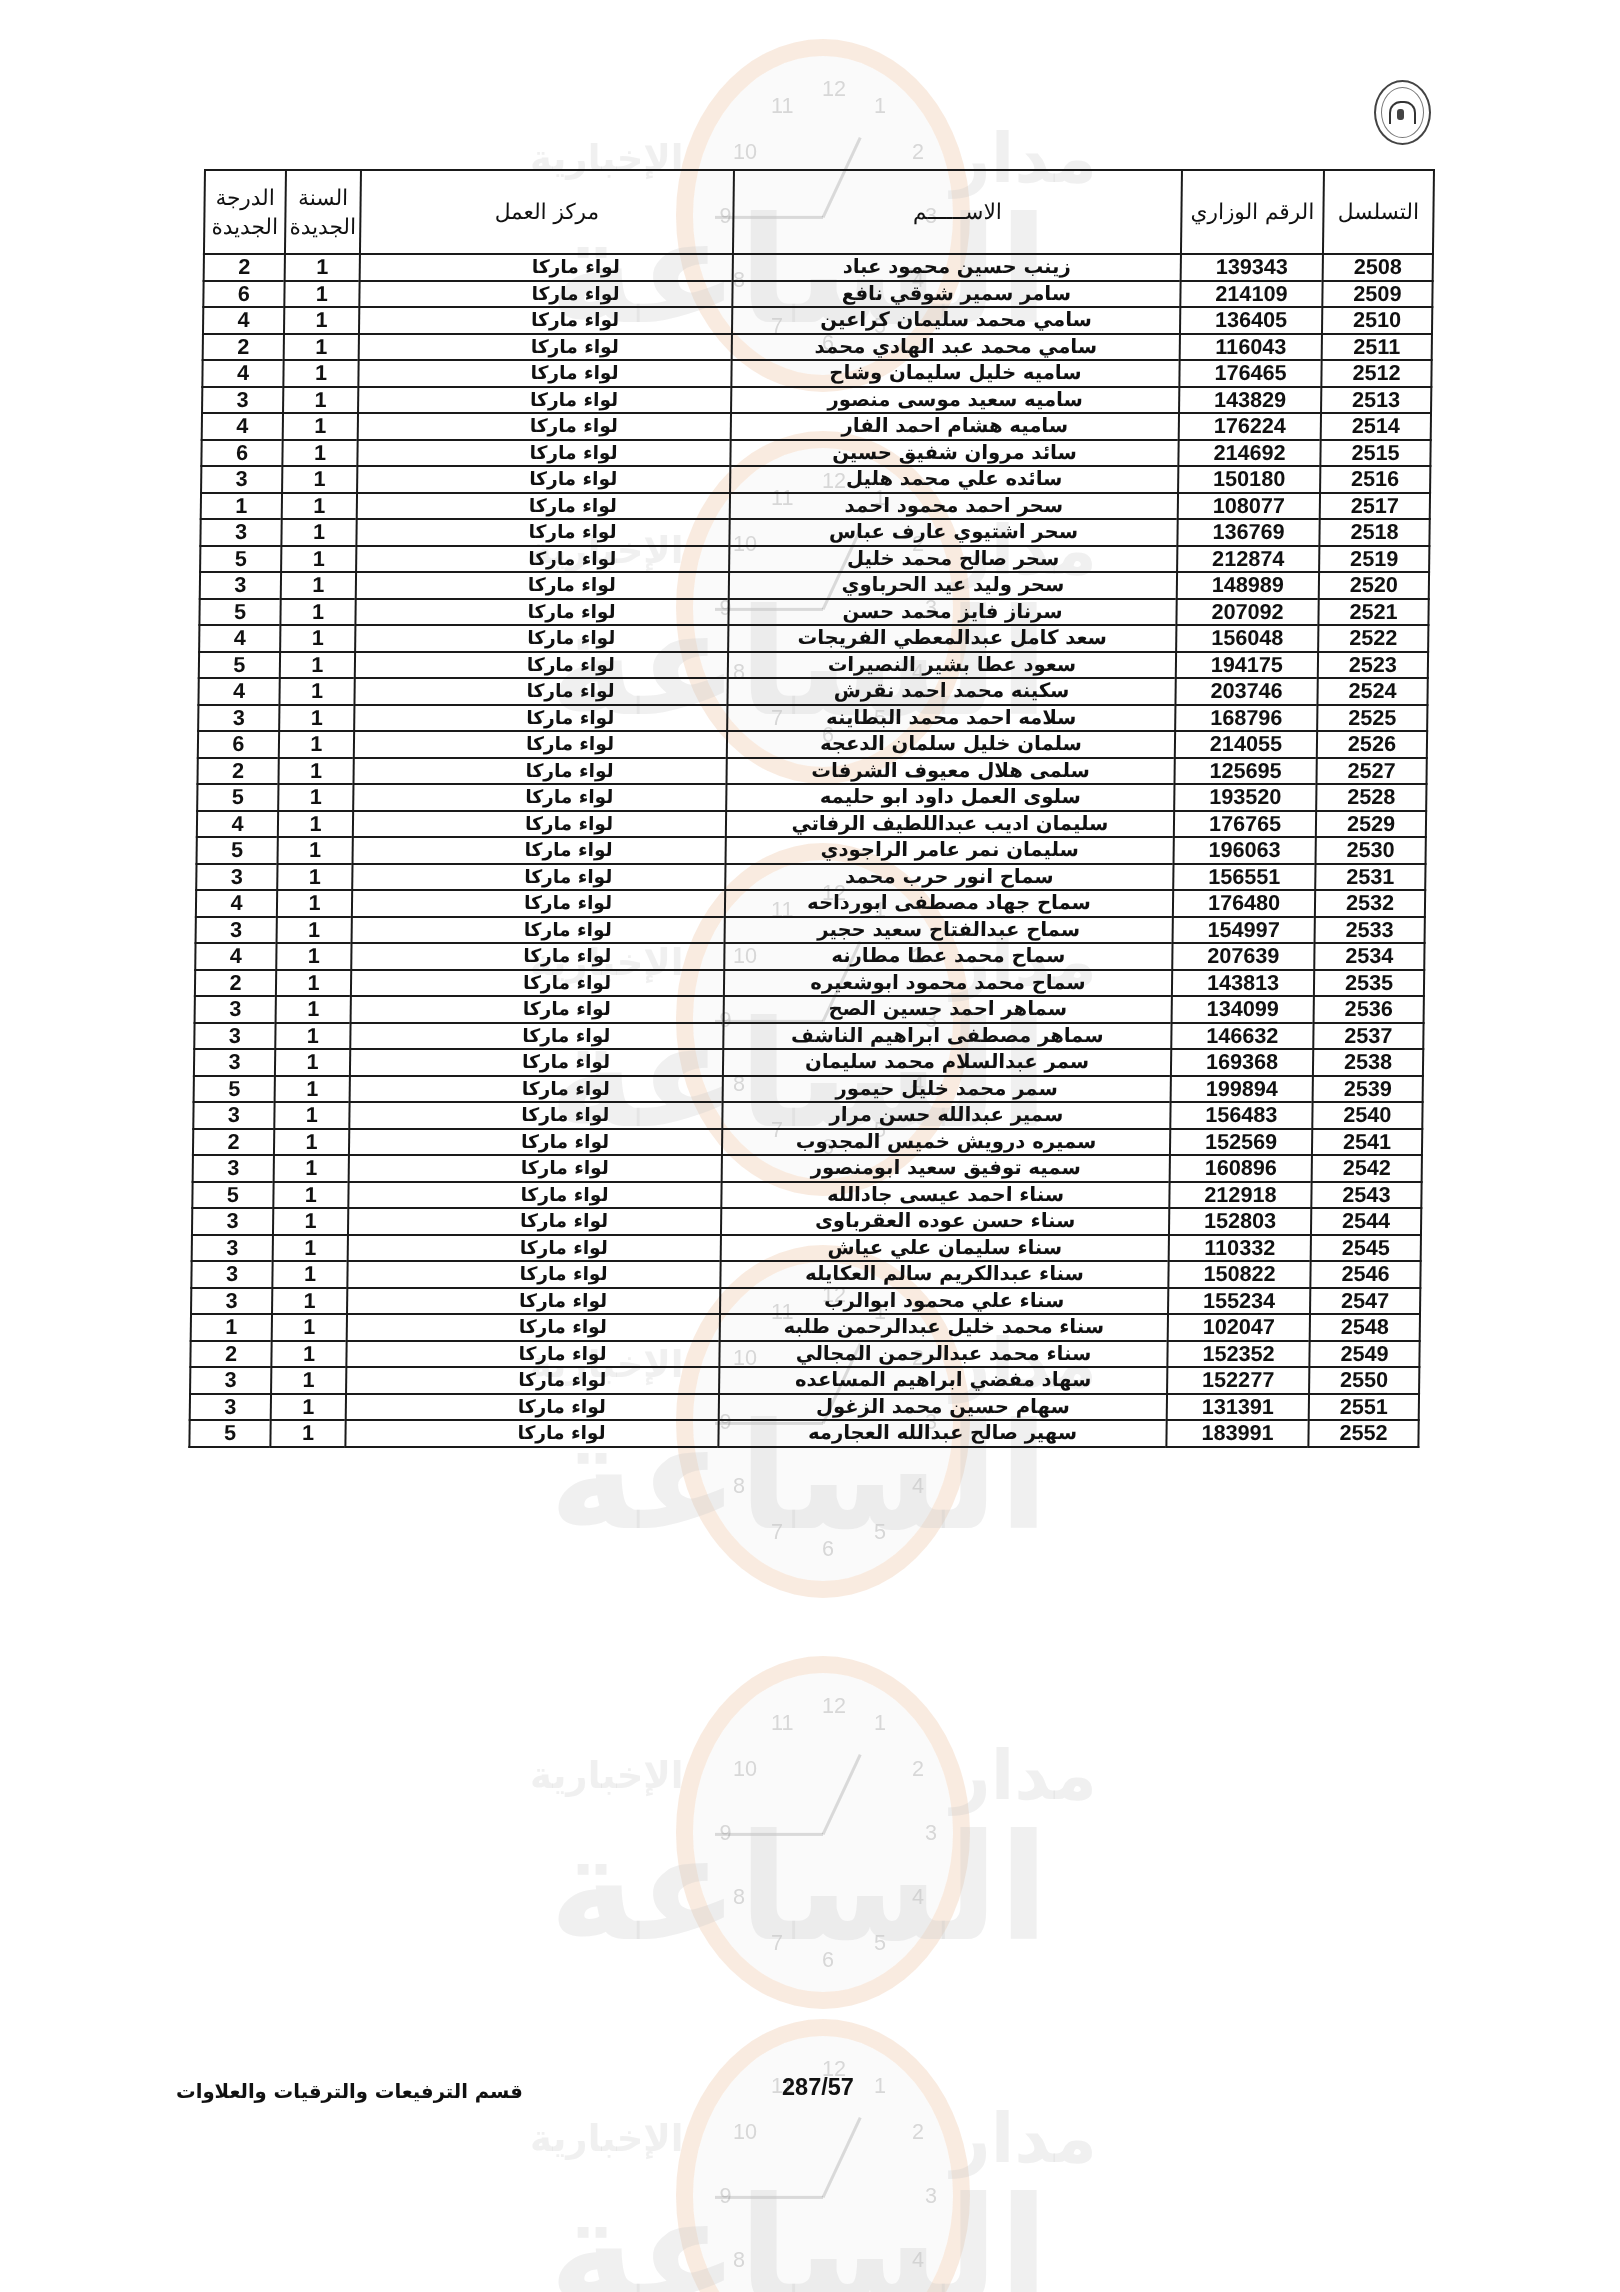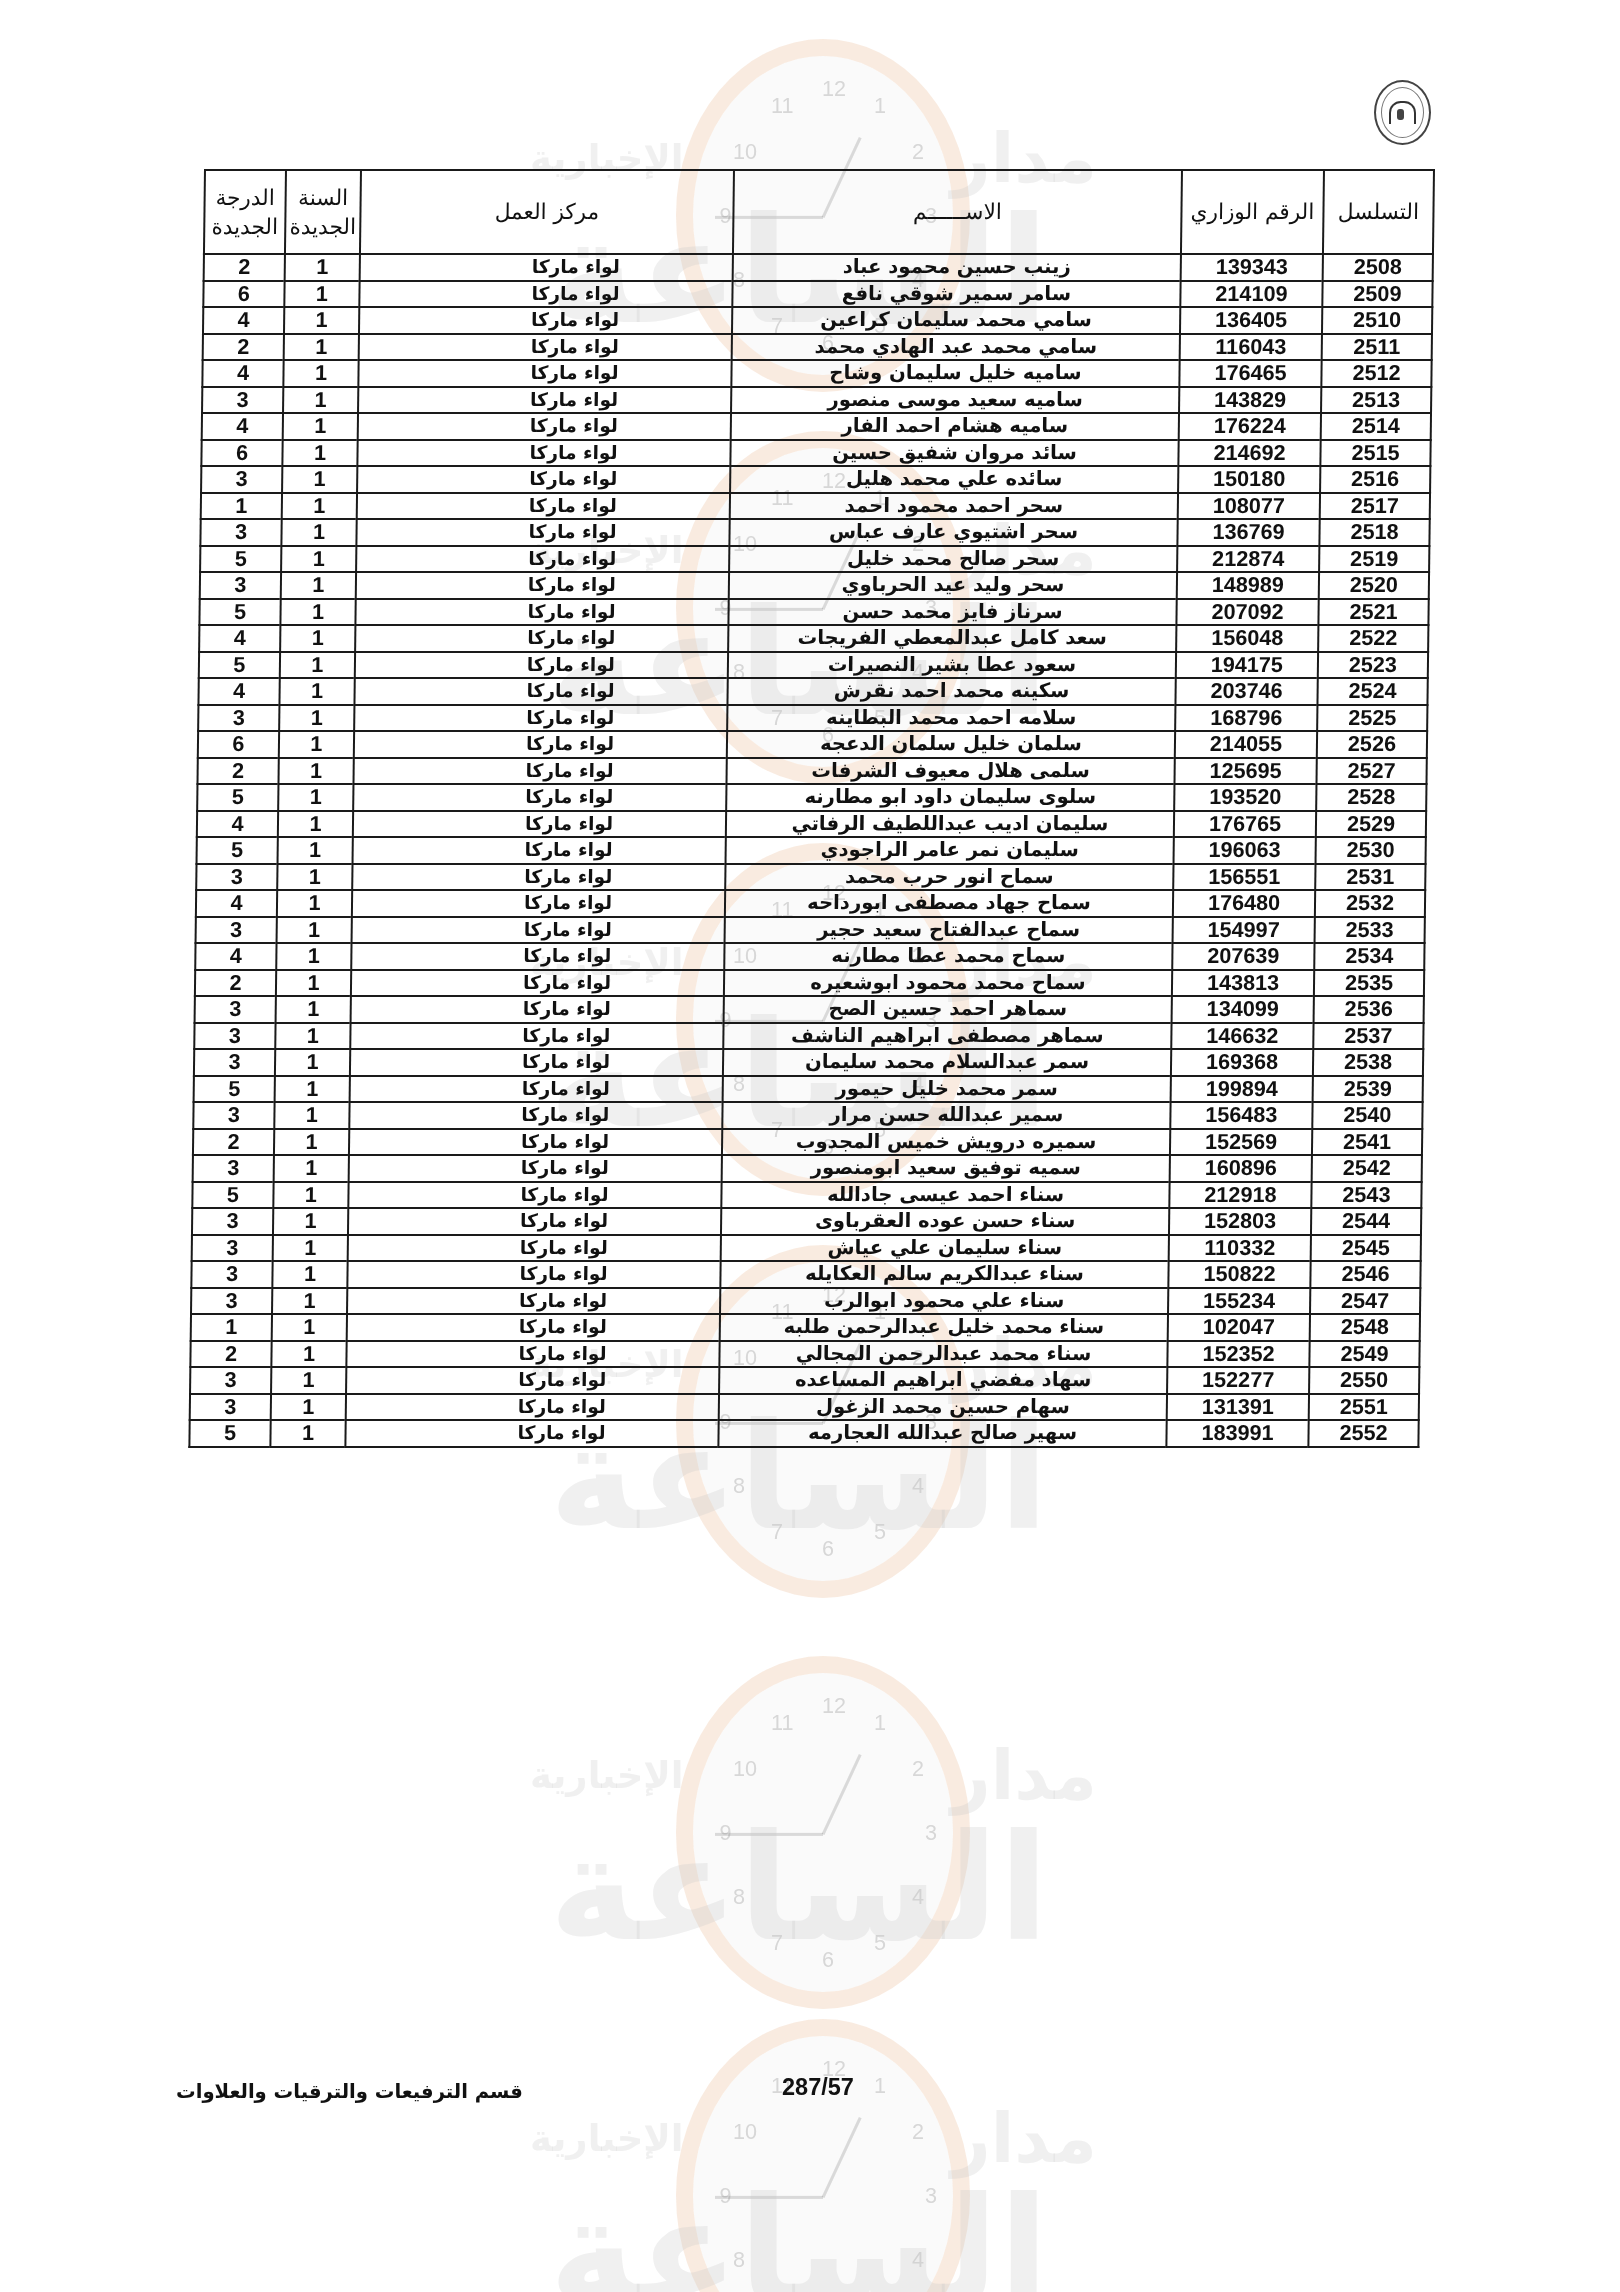--- a/index.html
+++ b/index.html
@@ -378,21 +378,21 @@
         <td class="c-serial">2527</td>
         <td class="c-minno">125695</td>
         <td class="c-name">سلمى هلال معيوف الشرفات</td>
         <td class="c-center">لواء ماركا</td>
         <td class="c-year">1</td>
         <td class="c-grade">2</td>
       </tr>
       <tr>
         <td class="c-serial">2528</td>
         <td class="c-minno">193520</td>
-        <td class="c-name">سلوى سليمان داود ابو مطارنه</td>
+        <td class="c-name">سلوى العمل داود ابو حليمه</td>
         <td class="c-center">لواء ماركا</td>
         <td class="c-year">1</td>
         <td class="c-grade">5</td>
       </tr>
       <tr>
         <td class="c-serial">2529</td>
         <td class="c-minno">176765</td>
         <td class="c-name">سليمان اديب عبداللطيف الرفاتي</td>
         <td class="c-center">لواء ماركا</td>
         <td class="c-year">1</td>

